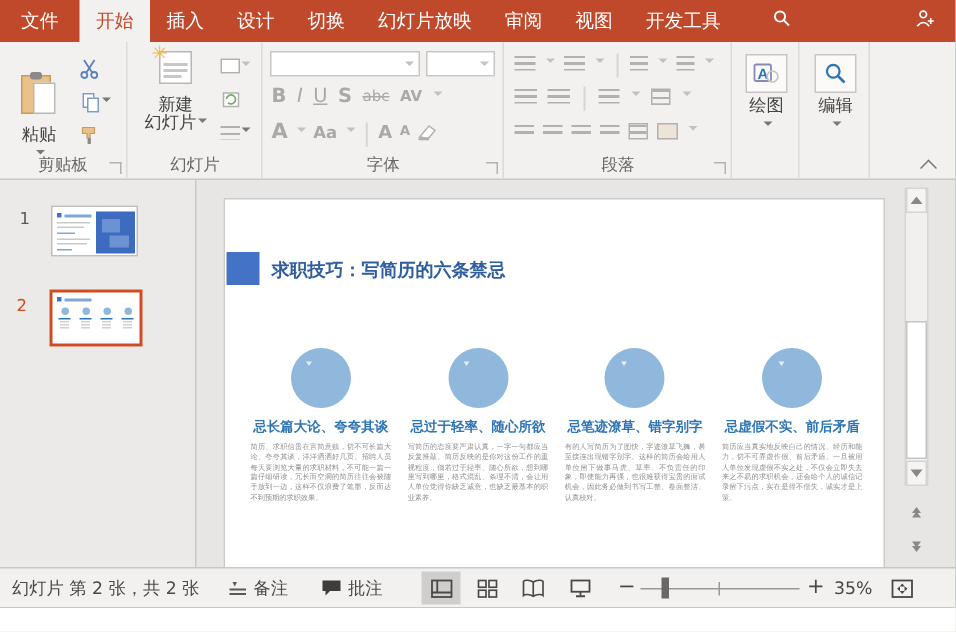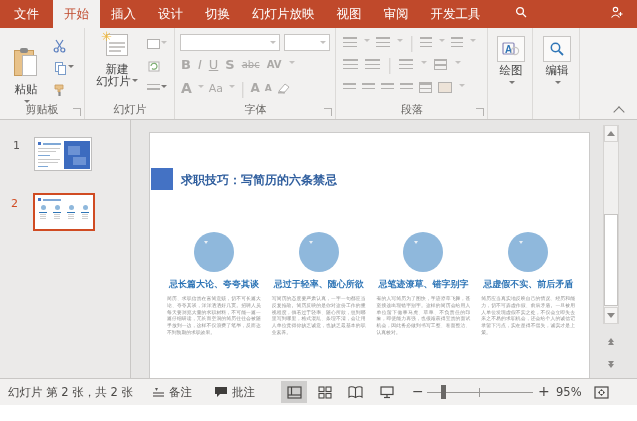--- a/index.html
+++ b/index.html
@@ -114,22 +114,22 @@
 
 <div id="window">
 
   <div id="menubar">
     <div class="mtab file">文件</div>
     <div class="mtab active">开始</div>
     <div class="mtab">插入</div>
     <div class="mtab">设计</div>
     <div class="mtab">切换</div>
     <div class="mtab">幻灯片放映</div>
+    <div class="mtab">审阅</div>
     <div class="mtab">视图</div>
-    <div class="mtab">审阅</div>
     <div class="mtab">开发工具</div>
     <div class="mtab tellme">
       <span>
         <svg width="12" height="12" viewBox="0 0 12 12">
             <circle cx="5" cy="5" r="3.4" fill="none" stroke="#fff" stroke-width="1.3"></circle>
             <line x1="7.6" y1="7.6" x2="11" y2="11" stroke="#fff" stroke-width="1.3"></line>
           </svg>
       </span>
       <span>告诉我</span>
     </div>
@@ -227,21 +227,21 @@
         <span class="fontletter" style="font-style:italic;font-weight:normal;">I</span>
         <span class="fontletter" style="text-decoration:underline;font-weight:normal;">U</span>
         <span class="fontletter">S</span>
         <span class="fontletter" style="font-size:10px;text-decoration:line-through;font-weight:normal;">abc</span>
         <span class="fontletter" style="font-size:10px;">AV</span>
         <span class="dd dis"></span>
       </div>
       <div class="sb" style="left:5px;top:50px;gap:5px;position:absolute;height:20px;">
         <span class="fontletter" style="font-size:14px;">A</span>
         <span class="dd dis"></span>
-        <span class="fontletter" style="font-size:11px;font-weight:normal;">Aa</span>
+        <span class="fontletter" style="font-size:11px;font-weight:bold;">Aa</span>
         <span class="dd dis"></span>
         <span style="color:#D8D6D4;">|</span>
         <span class="fontletter" style="font-size:12px;">A</span>
         <span class="fontletter" style="font-size:9px;">A</span>
         <svg width="14" height="12" viewBox="0 0 14 12">
             <path d="M2 9 L8 2 L12 5 L7 11 z" fill="#fff" stroke="#B3B1AF"></path>
             <rect x="1" y="9.5" width="7" height="2" fill="#B3B1AF"></rect>
           </svg>
       </div>
       <div class="glabel">字体</div>
@@ -479,21 +479,21 @@
           <line x1="7" y1="8.5" x2="7" y2="11" stroke="#4a4846" stroke-width="1.2"></line>
           <line x1="4" y1="11.5" x2="10" y2="11.5" stroke="#4a4846" stroke-width="1.2"></line>
         </svg>
     </div>
 
     <div class="zoombtn" style="left:412px;">−</div>
     <div id="zoom-slider-track"></div>
     <div id="zoom-tick"></div>
     <div id="zoom-thumb"></div>
     <div class="zoombtn" style="left:538px;">+</div>
-    <div class="sb" style="left:556px;">95%</div>
+    <div class="sb" style="left:556px;">35%</div>
     <div class="viewbtn" style="left:588px;">
       <svg width="15" height="13" viewBox="0 0 15 13">
           <rect x="1" y="1" width="13" height="11" fill="none" stroke="#4a4846" stroke-width="1.2"></rect>
           <path d="M7.5 3 L5.8 5 h3.4 z M7.5 10 L5.8 8 h3.4 z M4 6.5 L6 4.8 v3.4 z M11 6.5 L9 4.8 v3.4 z" fill="#4a4846"></path>
         </svg>
     </div>
   </div>
 </div>
 
 </body></html>

